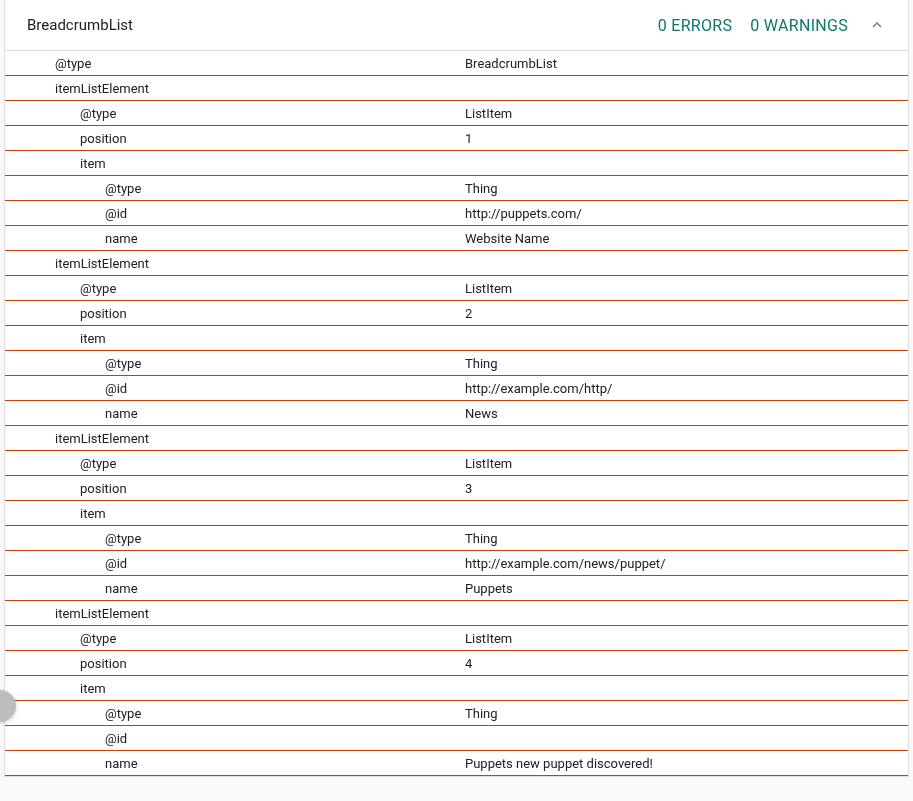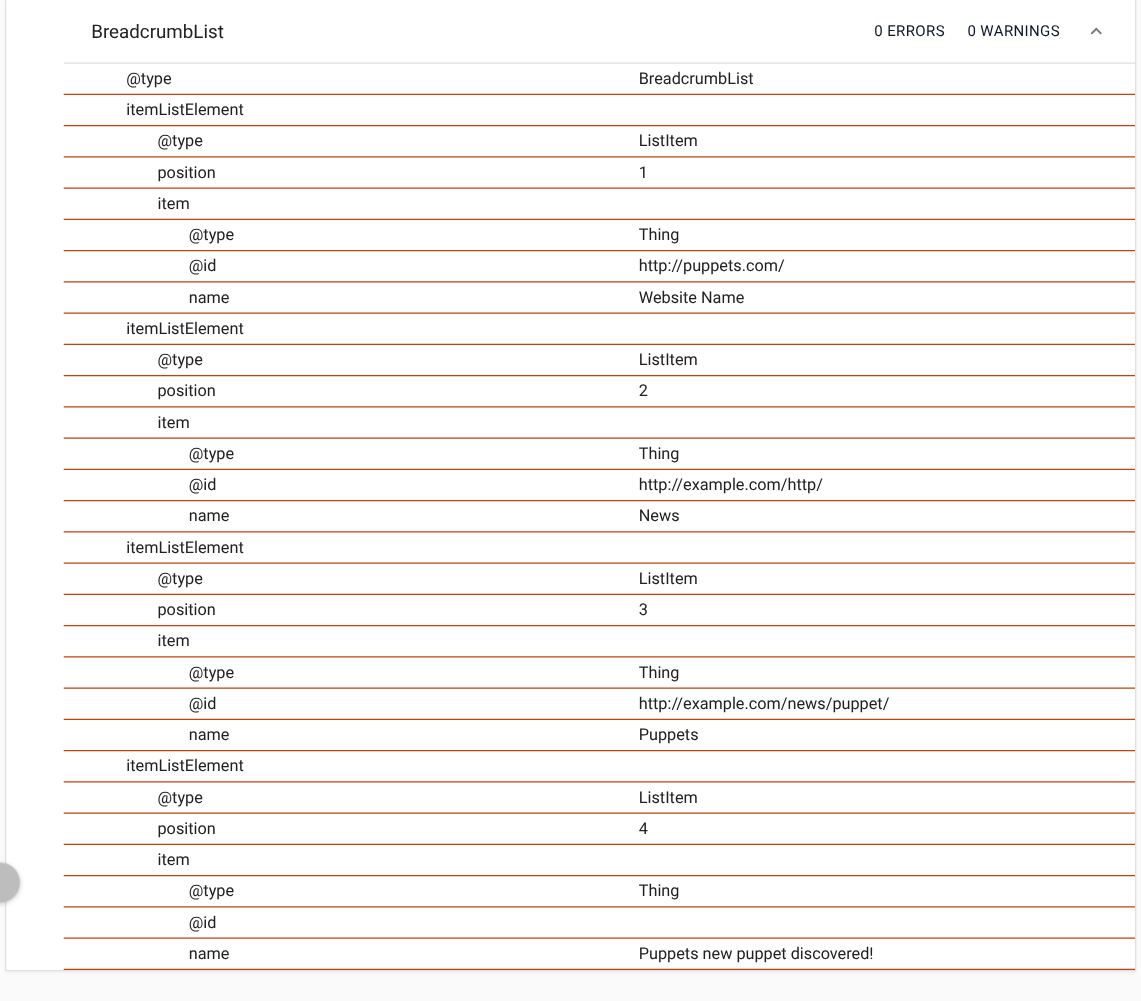--- a/index.html
+++ b/index.html
@@ -10,37 +10,36 @@
     color: #212121;
     background: #fafafa;
     width: 913px;
   }
   .panel {
     background: #fff;
     border: 1px solid #e0e0e0;
     border-top: none;
     box-shadow: 0 1px 2px rgba(0,0,0,0.04);
     margin: 0 4px 4px 4px;
-    padding-left: 46px;
   }
   .header {
     display: flex;
     align-items: center;
     padding: 14px 20px 14px 22px;
     border-bottom: 1px solid #e0e0e0;
   }
   .header-title {
     font-size: 15px;
     color: #212121;
     flex: 0 0 auto;
   }
   .header-spacer { flex: 1 1 auto; }
   .header-status {
-    font-size: 12px;
-    color: #0f172a;
+    font-size: 16px;
+    color: #0f766e;
     letter-spacing: 0.3px;
     margin-right: 18px;
   }
   .chevron {
     width: 22px;
     height: 22px;
     display: inline-flex;
     align-items: center;
     justify-content: center;
     cursor: pointer;

